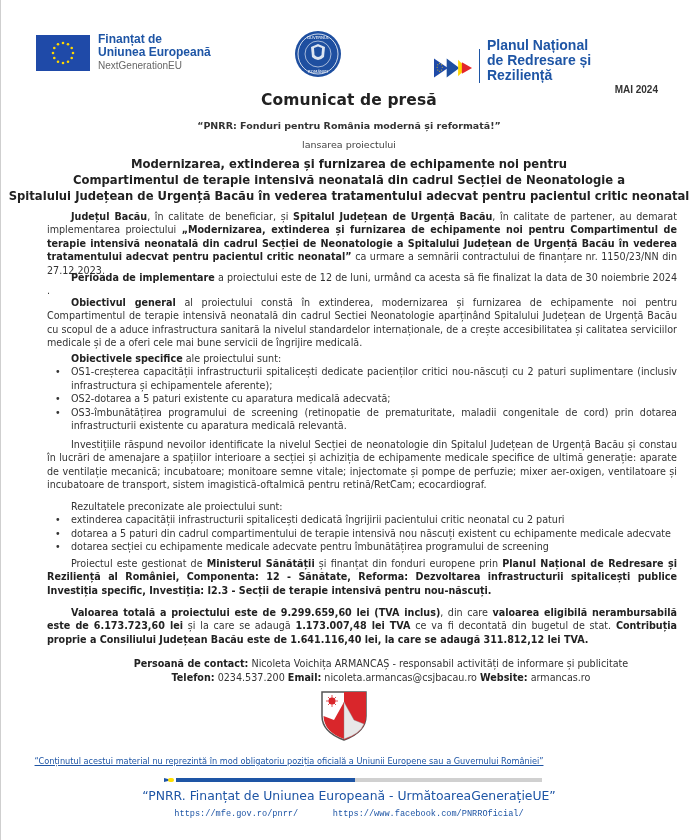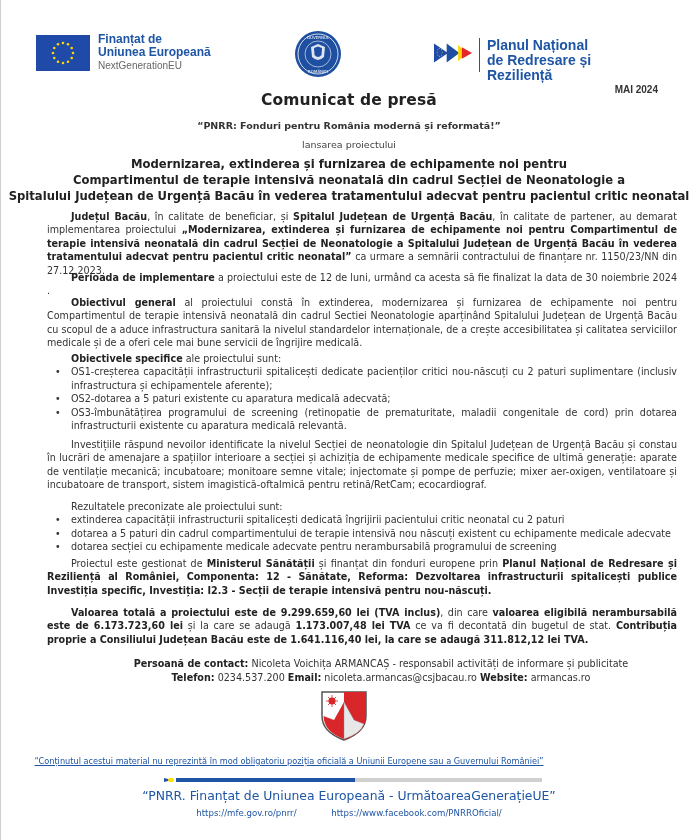--- a/index.html
+++ b/index.html
@@ -12,21 +12,21 @@
   }
   .page { position:absolute; left:0; top:0; width:696px; height:840px; border-left:1px solid #cfcfcf; box-sizing:border-box; }
   .logos { position:absolute; top:30px; left:0; width:596px; height:50px; }
   .eu-logo { position:absolute; left:35px; top:3px; display:flex; align-items:center; }
   .eu-flag { width:54px; height:36px; background:#1f4aa8; position:relative; }
   .eu-flag svg { position:absolute; left:0; top:0; }
   .eu-text { margin-left:8px; font-family:"Liberation Sans", sans-serif; line-height:13px; }
   .eu-text .l1, .eu-text .l2 { color:#1e55a5; font-weight:bold; font-size:12px; }
   .eu-text .l3 { color:#666; font-size:10px; }
   .gov-logo { position:absolute; left:293px; top:0; width:48px; height:48px; }
-  .pnrr-logo { position:absolute; left:433px; top:8px; display:flex; align-items:flex-start; }
+  .pnrr-logo { position:absolute; left:433px; top:8px; display:flex; align-items:flex-end; }
   .pnrr-arrows { width:62px; height:30px; }
   .pnrr-sep { width:1px; height:34px; background:#1e55a5; margin:0 7px 0 6px; }
   .pnrr-text { font-family:"Liberation Sans", sans-serif; color:#1e55a5; font-size:14px; line-height:15px; font-weight:bold; }
   .date { position:absolute; right:38px; top:84px; font-family:"Liberation Sans", sans-serif; font-weight:bold; font-size:10px; color:#333; }
   .title { position:absolute; top:91px; left:0; width:696px; text-align:center; font-size:15.5px; font-weight:bold; color:#222; letter-spacing:0.1px; }
   .slogan { position:absolute; top:120px; left:0; width:696px; text-align:center; font-size:9.5px; font-weight:bold; color:#333; }
   .launch { position:absolute; top:139px; left:0; width:696px; text-align:center; font-size:9.5px; color:#444; }
   .proj-title { position:absolute; top:156px; left:0; width:696px; text-align:center; font-size:11.6px; font-weight:bold; color:#222; line-height:16px; }
   .body { position:absolute; left:34px; width:630px; font-size:9.6px; line-height:13.4px; color:#333; text-align:justify;margin-left:12px; }
   .body b { color:#222; }
@@ -38,21 +38,21 @@
   .contact b { color:#222; }
   .crest { position:absolute; left:319px; top:690px; width:48px; height:52px; }
   .disclaimer { position:absolute; top:756px; left:0; width:576px; text-align:center; font-size:8.2px; color:#1e55a5;text-decoration:underline; }
   .bar { position:absolute; top:778px; left:163px; width:378px; height:4px; }
   .bar .yel { position:absolute; left:0; top:0; width:0; height:0; border-left:8px solid #1e55a5; border-top:2px solid transparent; border-bottom:2px solid transparent; }
   .bar .yel2 { position:absolute; left:4px; top:0; width:6px; height:4px; background:#ffe000; border-radius:2px; }
   .bar .blue { position:absolute; left:12px; top:0; width:179px; height:4px; background:#1e55a5; }
   .bar .grey { position:absolute; left:191px; top:0; width:187px; height:4px; background:#d0d0d0; }
   .pnrr-slogan { position:absolute; top:788px; left:0; width:696px; text-align:center; font-size:12.4px; color:#1e55a5; }
   .links { position:absolute; top:808px; left:0; width:696px; text-align:center; font-size:8.6px; color:#1e55a5; }
-  .links span { margin:16px 16px; }
+  .links span { margin:16px 16px;font-family:Liberation Mono, monospace; }
 </style>
 </head>
 <body>
 
 <div class="page">
 
   <div class="logos">
     <div class="eu-logo">
       <div class="eu-flag">
         <svg width="54" height="36" viewBox="0 0 54 36">
@@ -144,21 +144,21 @@
     </ul>
   </div>
 
   <div class="body ind" style="top:438px;">Investițiile răspund nevoilor identificate la nivelul Secției de neonatologie din Spitalul Județean de Urgență Bacău și constau în lucrări de amenajare a spațiilor interioare a secției și achiziția de echipamente medicale specifice de ultimă generație:  aparate de ventilație mecanică;  incubatoare; monitoare semne vitale; injectomate și pompe de perfuzie; mixer  aer-oxigen, ventilatoare și incubatoare de transport, sistem imagistică-oftalmică pentru retină/RetCam; ecocardiograf.</div>
 
   <div class="body" style="top:500px;">
     <div class="ind">Rezultatele preconizate ale proiectului sunt:</div>
     <ul class="bul">
       <li>extinderea capacității infrastructurii spitalicești dedicată îngrijirii pacientului critic neonatal cu 2  paturi</li>
       <li>dotarea  a 5 paturi din cadrul compartimentului de terapie intensivă nou născuți existent cu echipamente medicale adecvate</li>
-      <li>dotarea secției cu echipamente medicale adecvate pentru nerambursabilă programului de screening</li>
+      <li>dotarea secției cu echipamente medicale adecvate pentru îmbunătățirea programului de screening</li>
     </ul>
   </div>
 
   <div class="body ind" style="top:557px;"><span>Proiectul este gestionat de  </span><b>Ministerul Sănătății</b><span> și finanțat din fonduri europene prin </span><b>Planul Național de Redresare și Reziliență al României, Componenta: 12 - Sănătate, Reforma: Dezvoltarea infrastructurii spitalicești publice Investiția specific, Investiția: I2.3 - Secții de terapie intensivă pentru nou-născuți.</b></div>
 
   <div class="body ind" style="top:606px;"><b>Valoarea totală a proiectului este de 9.299.659,60 lei (TVA inclus)</b><span>, din care </span><b>valoarea eligibilă nerambursabilă este de 6.173.723,60 lei</b><span> și la care se adaugă </span><b>1.173.007,48 lei TVA</b><span> ce va fi decontată din bugetul de stat.  </span><b>Contribuția proprie a Consiliului Județean Bacău  este de 1.641.116,40 lei, la care se adaugă 311.812,12 lei TVA.</b></div>
 
   <div class="contact">
     <div><b>Persoană de contact:</b><span> Nicoleta Voichița ARMANCAȘ - responsabil activități de informare și publicitate</span></div>
     <div><b>Telefon:</b><span> 0234.537.200  </span><b>Email:</b><span> nicoleta.armancas@csjbacau.ro </span><b>Website:</b><span> armancas.ro</span></div>

